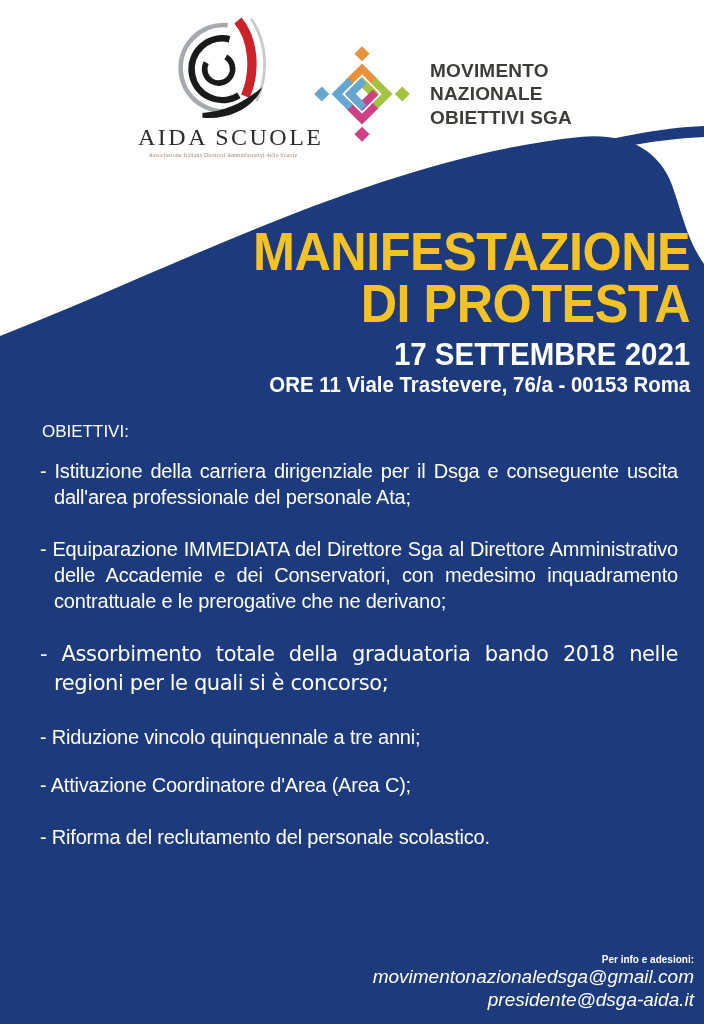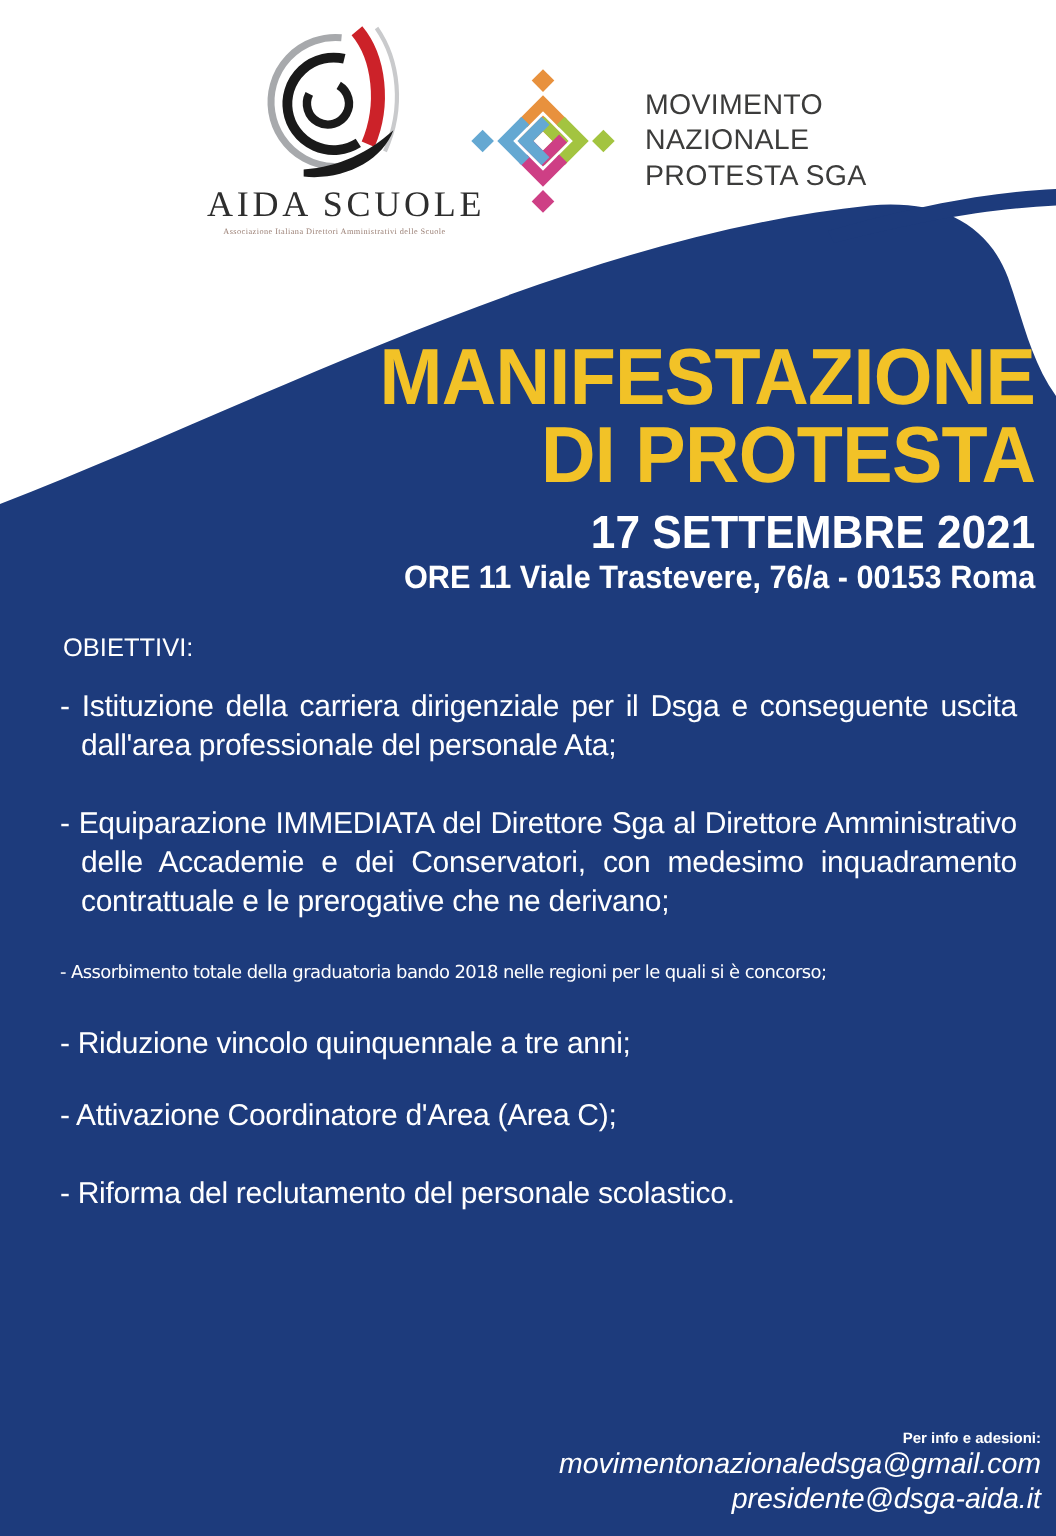--- a/index.html
+++ b/index.html
@@ -23,21 +23,21 @@
   .aida-name{
     font-family:"Liberation Serif",serif;font-size:24px;letter-spacing:2.5px;
     color:#2e2e2e;white-space:nowrap;margin-top:-4px;
   }
   .aida-tagline{
     font-family:"Liberation Serif",serif;font-size:5.5px;color:#9b8076;
     letter-spacing:.3px;white-space:nowrap;margin-top:1px;
   }
   .mnd{position:absolute;left:310px;top:40px;display:flex;align-items:center;}
   .mnd-text{
-    margin-left:16px;color:var(--header-text);font-weight:normal;
+    margin-left:16px;color:var(--header-text);font-weight:bold;
     font-size:19px;line-height:1.22;letter-spacing:.2px;
   }
 
   
   .title-block{
     position:absolute;right:14px;top:226px;text-align:right;z-index:2;
     transform:scaleX(.95);transform-origin:100% 0;
   }
   .title-line{
     color:var(--yellow);font-weight:800;font-size:53px;line-height:.98;
@@ -56,21 +56,21 @@
   .obiettivi-label{
     position:absolute;left:42px;top:422px;color:var(--white);
     font-size:17px;z-index:2;
   }
   .objectives{position:absolute;left:40px;top:458px;width:638px;z-index:2;color:var(--white);}
   .obj{
     font-size:20px;line-height:1.3;letter-spacing:-.2px;
     text-align:justify;padding-left:14px;text-indent:-14px;
     margin:0 0 26px 0;
   }
-  .obj.alt{font-family:"DejaVu Sans",sans-serif;font-size:12px;letter-spacing:-.4px;line-height:1.38;}
+  .obj.alt{font-family:"DejaVu Sans",sans-serif;font-size:21px;letter-spacing:-.4px;line-height:1.38;}
 
   
   .contact{position:absolute;right:10px;bottom:12px;text-align:right;z-index:2;color:var(--white);}
   .contact-label{font-weight:bold;font-size:10px;line-height:1.2;}
   .contact-email{font-style:italic;font-size:19px;line-height:1.2;}
 </style>
 </head>
 <body>
 
 <svg class="swoosh" viewBox="0 0 704 1024" preserveAspectRatio="none">
@@ -126,21 +126,21 @@
         <g fill="var(--logo-blue)" stroke="var(--logo-blue)">
           <path d="M0,-57 L9,-48 L0,-39 L-9,-48 Z" stroke="none"></path>
           <path d="M-16,-14 L0,-30 L16,-14" fill="none" stroke-width="9"></path>
           <path d="M-16,2 L0,-14 L16,2" fill="none" stroke-width="9"></path>
         </g>
       </g>
     </svg>
     <div class="mnd-text">
       <div>MOVIMENTO</div>
       <div>NAZIONALE</div>
-      <div>PROTESTA SGA</div>
+      <div>OBIETTIVI SGA</div>
     </div>
   </div>
 </div>
 
 <div class="title-block">
   <div class="title-line">MANIFESTAZIONE</div>
   <div class="title-line">DI PROTESTA</div>
   <div class="date-line">17 SETTEMBRE 2021</div>
   <div class="addr-line">ORE 11 Viale Trastevere, 76/a - 00153 Roma</div>
 </div>

